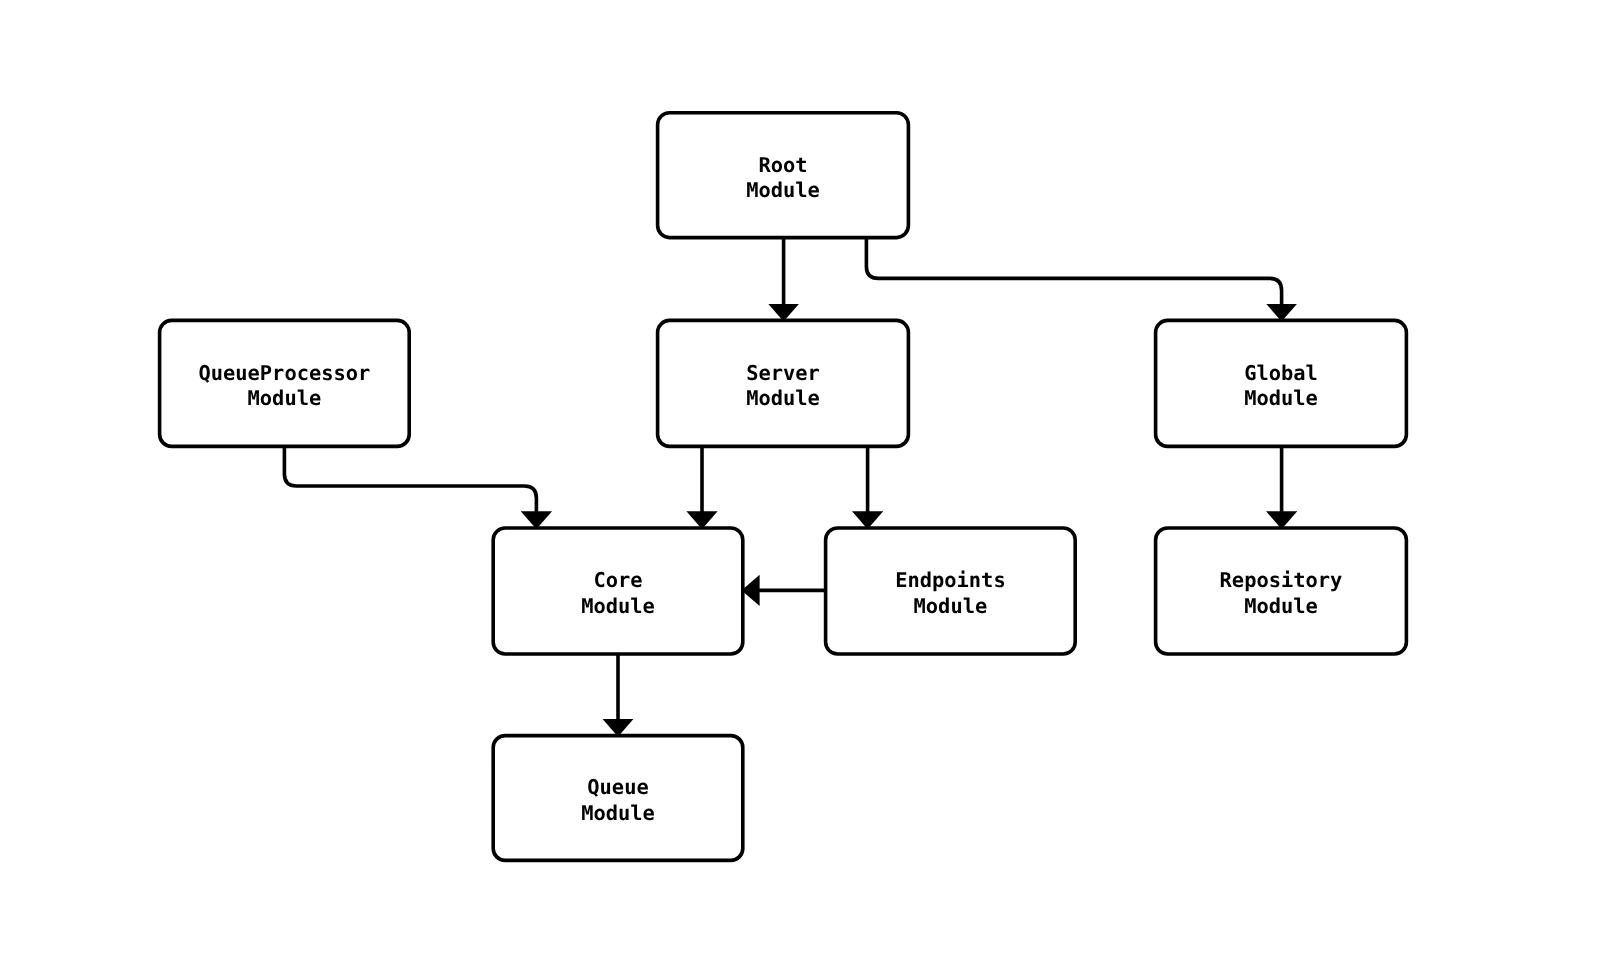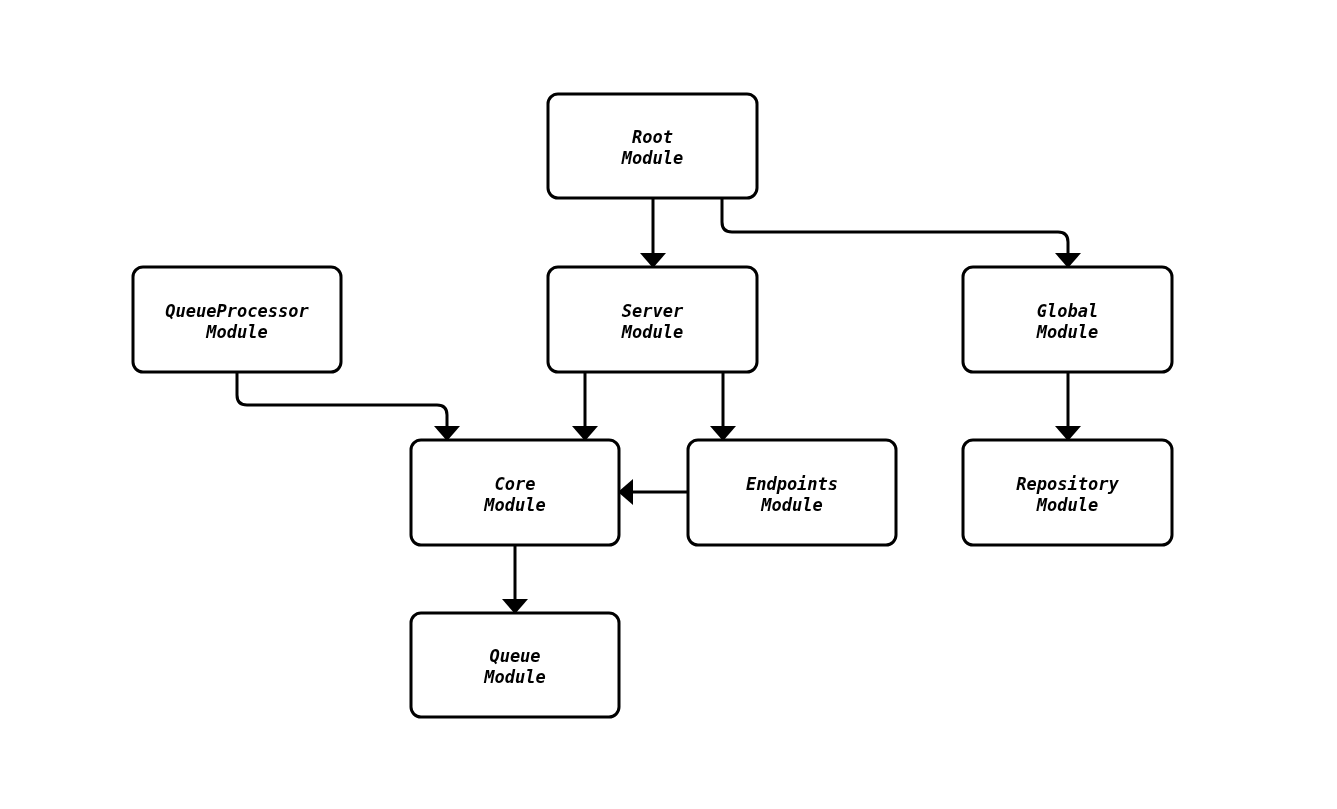--- a/index.html
+++ b/index.html
@@ -6,21 +6,20 @@
     margin: 0;
     padding: 0;
     background: #ffffff;
   }
   .canvas {
     position: relative;
     width: 1269px;
     height: 809px;
     background: #ffffff;
     overflow: hidden;
-    font-style: italic;
   }
   svg {
     display: block;
     width: 1337px;
     height: 809px;
   }
   .node-rect {
     fill: #ffffff;
     stroke: #000000;
     stroke-width: 3;

